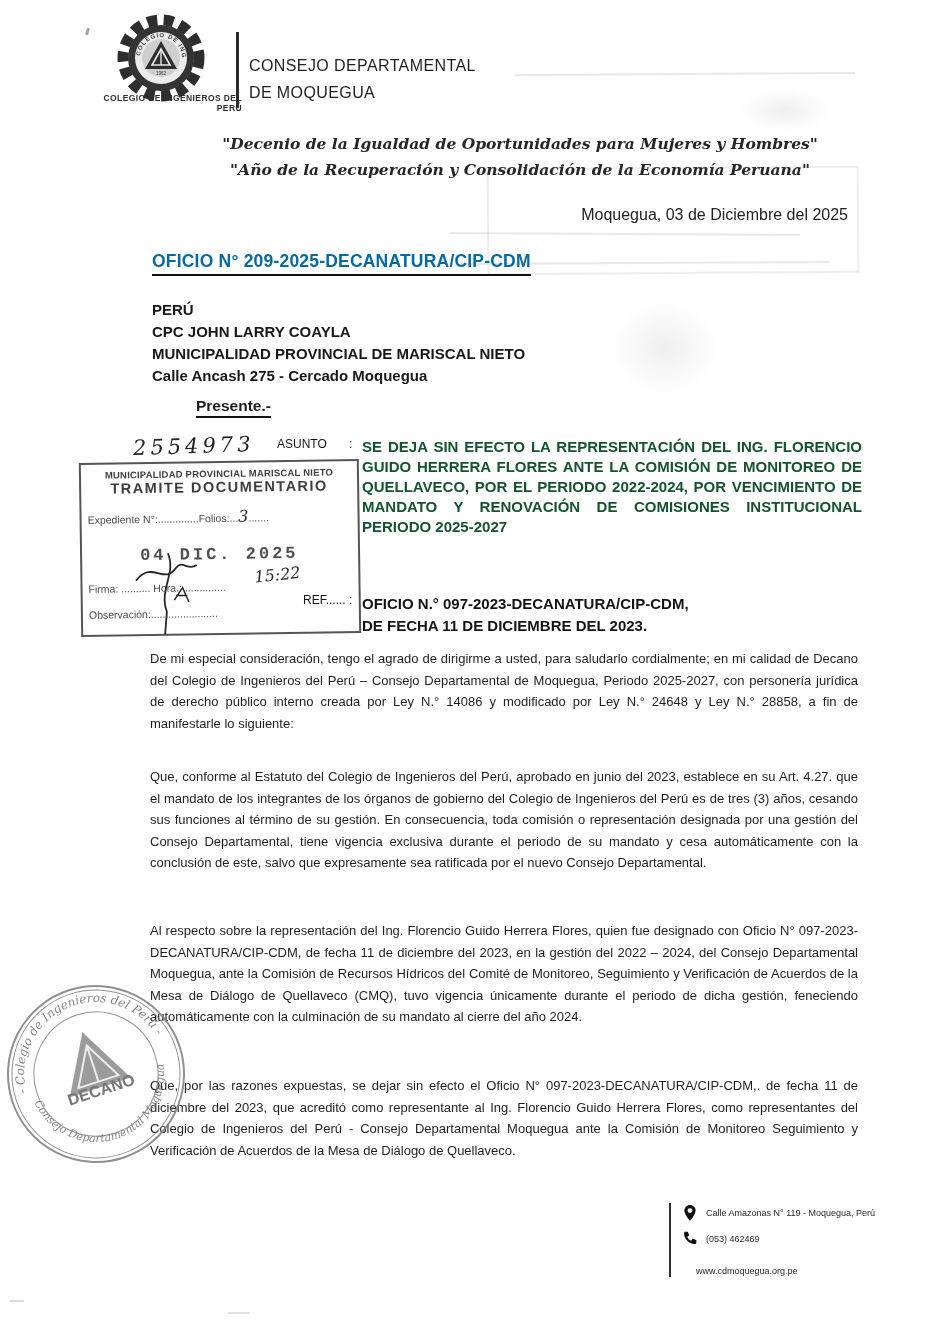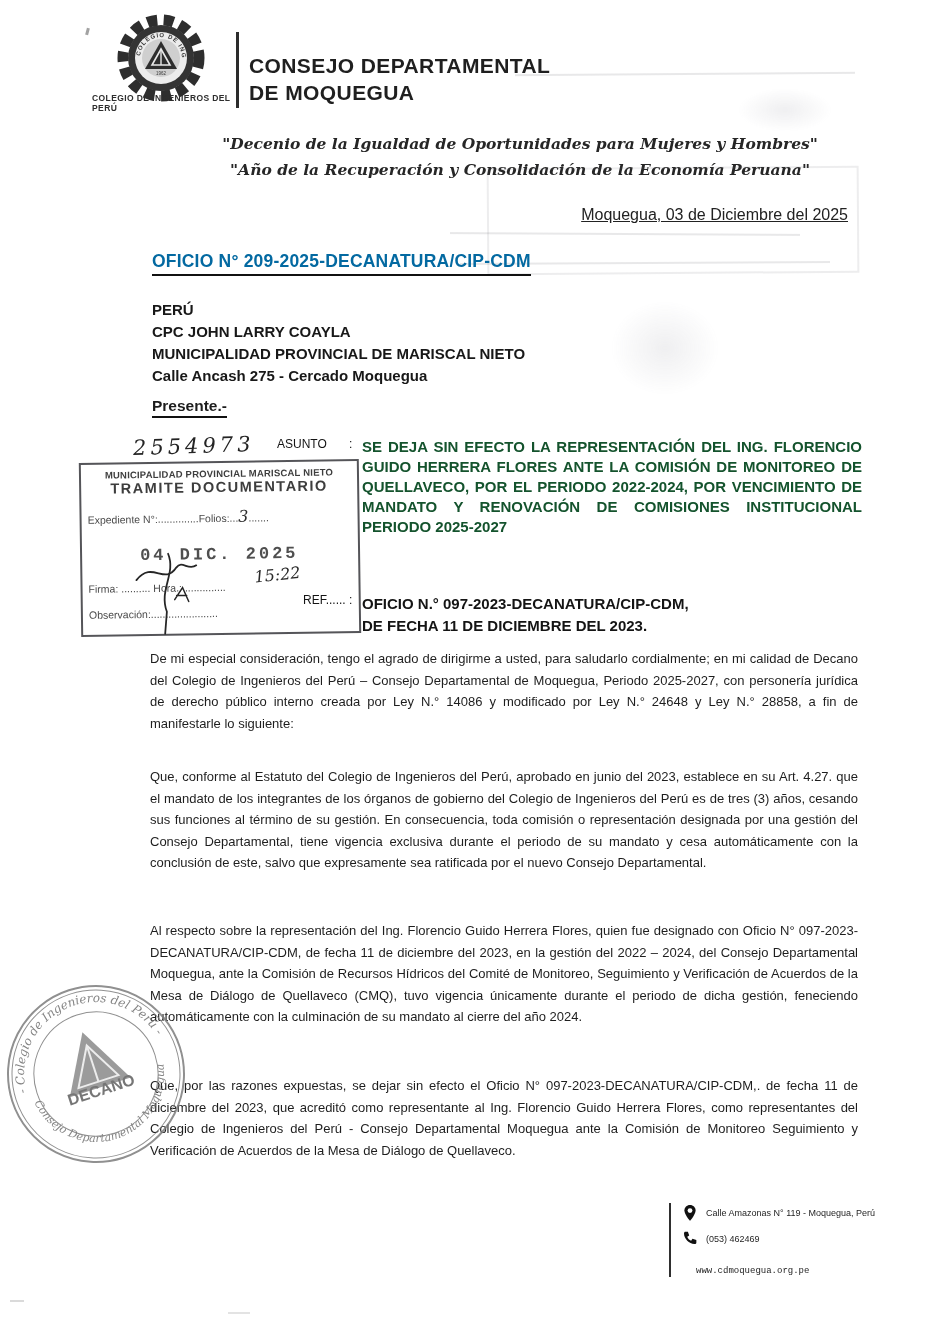--- a/index.html
+++ b/index.html
@@ -3,29 +3,29 @@
 <meta charset="utf-8">
 <style>
   html,body{margin:0;padding:0;background:#9a9a9a;}
   #page{
     position:relative;width:951px;height:1327px;margin:0 auto;background:#ffffff;
     font-family:"Liberation Sans",sans-serif;color:#1c1c1c;overflow:hidden;
   }
   .abs{position:absolute;}
   
   .logo-caption{font-size:8.5px;font-weight:bold;color:#2e2e2e;letter-spacing:.4px;}
-  .org-title{font-weight:bold;font-size:21px;color:#1f1f1f;letter-spacing:.4px;line-height:27px;}
+  .org-title{font-weight:normal;font-size:16px;color:#1f1f1f;letter-spacing:.4px;line-height:27px;}
   .divider-v{width:3px;background:#2c2c2c;}
   .motto{font-family:"DejaVu Serif",serif;font-style:italic;font-weight:bold;
     font-size:15.5px;color:#262626;text-align:center;line-height:26px;}
-  .date-line{font-size:16px;color:#222;text-decoration:underline;}
+  .date-line{font-size:16px;color:#222;}
   .oficio{font-size:17.5px;font-weight:bold;color:#0369a1;border-bottom:2.5px solid #111;
     padding-bottom:2px;letter-spacing:.2px;}
   .recipient{font-size:15px;font-weight:bold;line-height:22px;color:#181818;}
-  .presente{font-size:15.5px;font-weight:bold;border-bottom:2px solid #111;padding-bottom:1px;}
+  .presente{font-size:15.5px;font-weight:bold;border-bottom:2px solid #111;padding-bottom:1px;margin-left:44px;}
   .lbl-bold{font-size:12px;font-weight:normal;color:#141414;}
   .asunto-text{font-size:15px;font-weight:bold;color:#14532d;width:500px;
     text-align:justify;line-height:20px;}
   .ref-text{font-size:15px;font-weight:bold;color:#141414;line-height:22px;}
   .para{font-size:13px;color:#1e1e1e;width:708px;text-align:justify;line-height:21.6px;}
   
   .stamp-box{width:276px;height:170px;border:2px solid rgba(55,55,60,.85);
     transform:rotate(-.8deg);color:#3d3d3d;background:rgba(255,255,255,.0);}
   .stamp-l1{font-size:9.5px;font-weight:bold;text-align:center;margin-top:5px;letter-spacing:.2px;}
   .stamp-l2{font-size:14.5px;font-weight:bold;text-align:center;letter-spacing:1.5px;}
@@ -58,21 +58,21 @@
       <text font-size="6" fill="#3a3a3a" font-weight="bold" letter-spacing="1">
         <textPath href="#logoArc" startOffset="2">COLEGIO DE INGENIEROS</textPath>
       </text>
       <circle r="19" fill="#cfcfcf"></circle>
       <polygon points="0,-17 16,11 -16,11" fill="#2e2e2e"></polygon>
       <polygon points="0,-9 9,7 -9,7" fill="none" stroke="#e8e8e8" stroke-width="1.6"></polygon>
       <line x1="0" y1="-9" x2="0" y2="7" stroke="#e8e8e8" stroke-width="1.4"></line>
       <text x="0" y="17" text-anchor="middle" font-size="4.5" fill="#3a3a3a">1962</text>
     </g>
   </svg>
-  <div class="abs logo-caption" style="left:92px;top:93px;width:150px;text-align:left;">COLEGIO DE INGENIEROS DEL PERÚ</div>
+  <div class="abs logo-caption" style="left:92px;top:93px;width:150px;text-align:right;">COLEGIO DE INGENIEROS DEL PERÚ</div>
 
   <div class="abs divider-v" style="left:236px;top:32px;height:76px;"></div>
 
   <div class="abs org-title" style="left:249px;top:52px;">
     <div>CONSEJO DEPARTAMENTAL</div>
     <div>DE MOQUEGUA</div>
   </div>
 
   <div class="abs motto" style="left:170px;top:131px;width:700px;">
     <div>"Decenio de la Igualdad de Oportunidades para Mujeres y Hombres"</div>
@@ -165,15 +165,15 @@
     <path d="M7,0 C3,0 0,3 0,7 C0,12 7,20 7,20 C7,20 14,12 14,7 C14,3 11,0 7,0 Z" fill="#111"></path>
     <circle cx="7" cy="7" r="3" fill="#fff"></circle>
   </svg>
   <div class="abs foot-text" style="left:706px;top:1208px;">Calle Amazonas N° 119 - Moquegua, Perú</div>
 
   <svg class="abs" style="left:684px;top:1231px;" width="13" height="13" viewBox="0 0 20 20">
     <path d="M2,1 C1,1 0,2 0,4 C0,12 8,20 16,20 C18,20 19,19 19,18 L19,14 L13,12 L11,15 C8,14 6,12 5,9 L8,7 L6,1 Z" fill="#111"></path>
   </svg>
   <div class="abs foot-text" style="left:706px;top:1234px;">(053) 462469</div>
 
-  <div class="abs foot-text" style="left:696px;top:1266px;font-family:Liberation Mono, monospace;">www.cdmoquegua.org.pe</div>
+  <div class="abs foot-text" style="left:696px;top:1266px;">www.cdmoquegua.org.pe</div>
 
 </div>
 
 </body></html>

